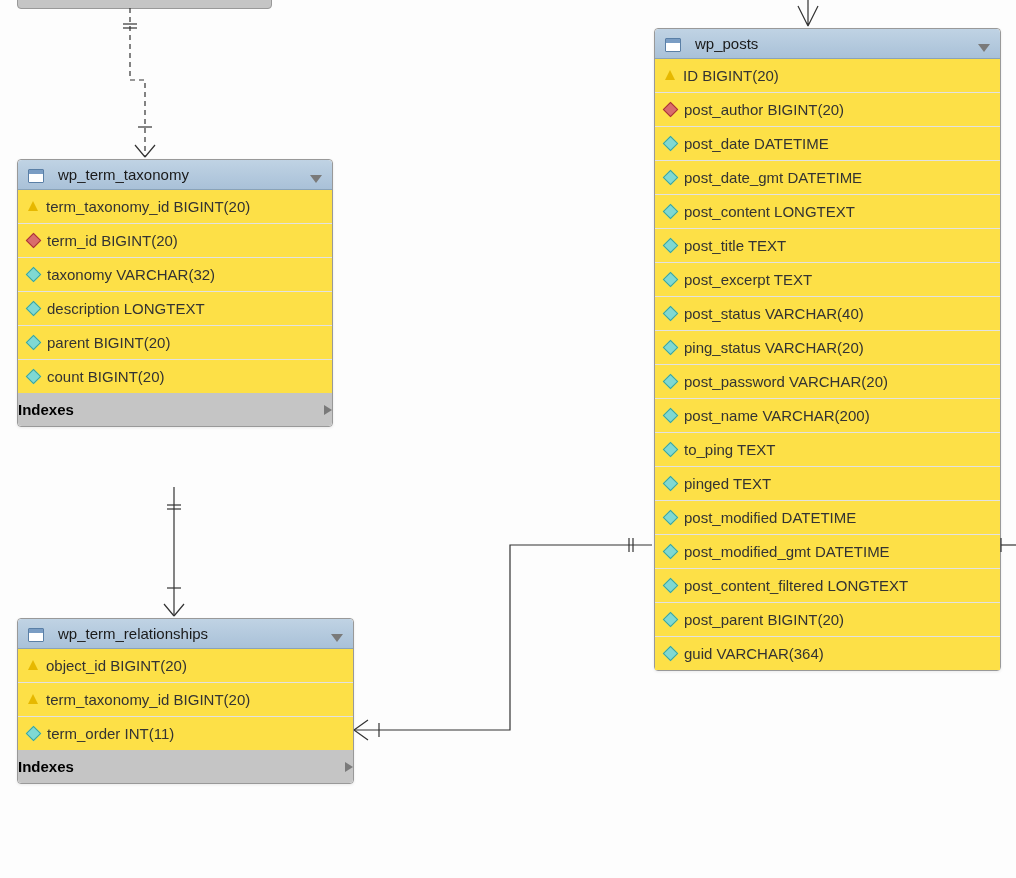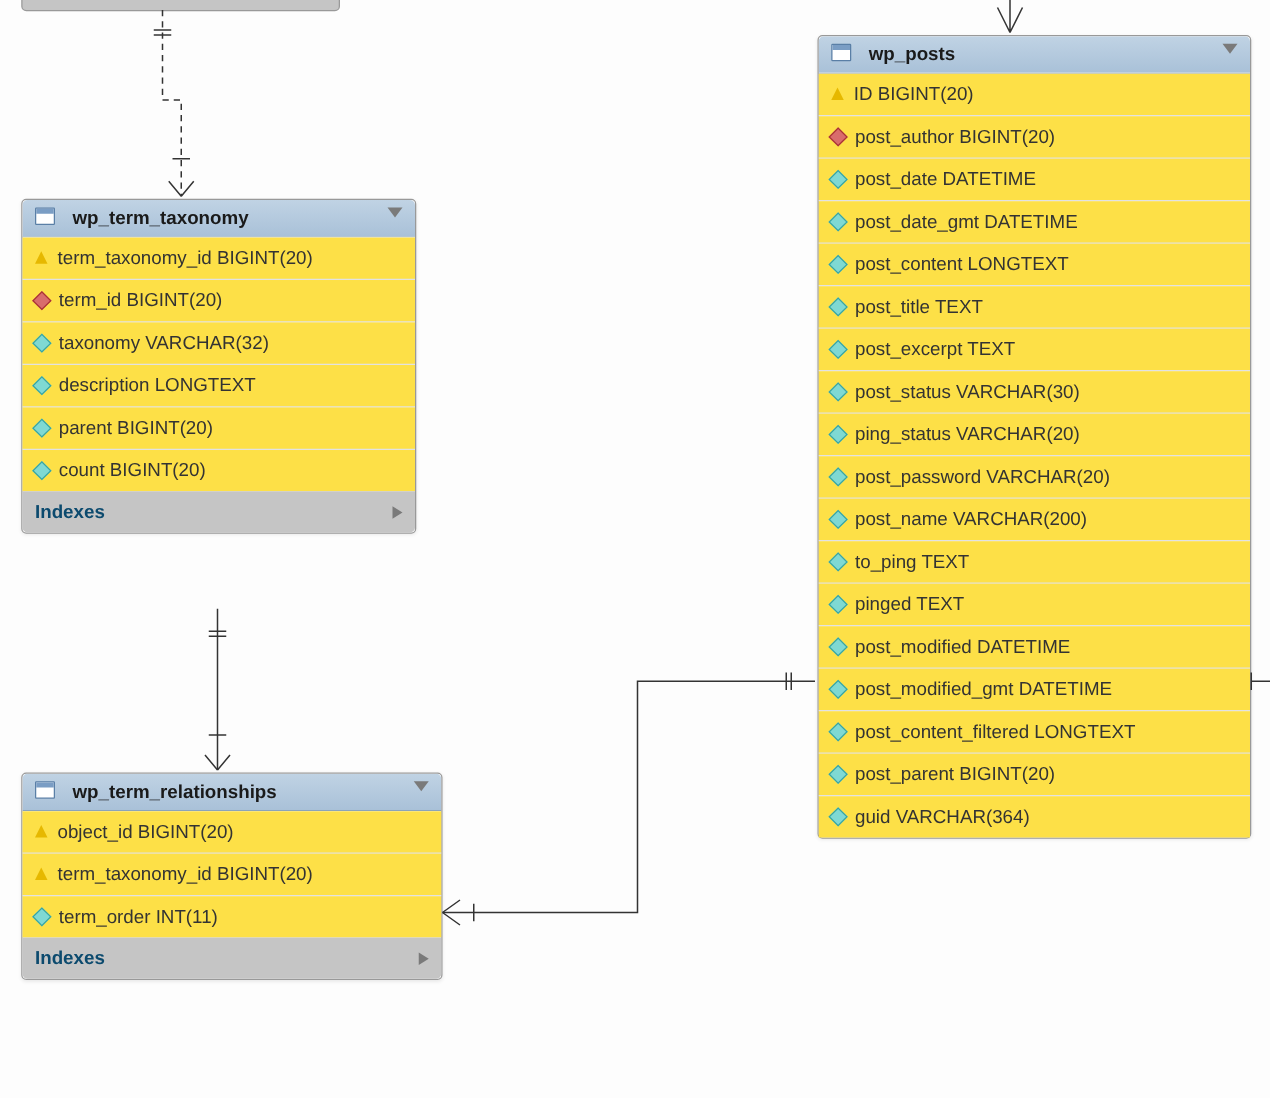--- a/index.html
+++ b/index.html
@@ -15,49 +15,49 @@
   }
   .table-box {
     position: absolute;
     background: #fff;
     border: 1px solid #999;
     border-radius: 4px;
     box-shadow: 0 1px 3px rgba(0,0,0,0.08);
   }
   .table-header {
     display: flex;
-    align-items: flex-start;
+    align-items: flex-end;
     padding: 6px 10px;
     background: linear-gradient(#c0d3e4, #a9c1d8);
     border-bottom: 1px solid #8aa3b8;
     border-radius: 4px 4px 0 0;
-    font-weight: bold;
+    font-weight: normal;
     color: #1a1a1a;
   }
   .table-header .title {
     flex: 1;
     margin-left: 6px;
   }
   .table-row {
     display: flex;
     align-items: center;
     padding: 8px 10px;
     border-bottom: 1px solid #e2e2e2;
     color: #333;
     background: #fde047;
   }
   .table-row:last-child {
     border-bottom: none;
   }
   .indexes-row {
     display: flex;
     align-items: center;
-    padding: 8px 10px;
+    padding: 8px 0;
     background: #c5c5c5;
-    color: #0c4a6e;
+    color: #000000;
     font-weight: bold;
     border-radius: 0 0 4px 4px;
   }
   .icon {
     display: inline-block;
     width: 12px;
     height: 12px;
     margin-right: 8px;
     flex-shrink: 0;
   }
@@ -221,21 +221,21 @@
       <div class="table-row">
         <span class="icon icon-cyan-diamond"></span>
         <span>post_title TEXT</span>
       </div>
       <div class="table-row">
         <span class="icon icon-cyan-diamond"></span>
         <span>post_excerpt TEXT</span>
       </div>
       <div class="table-row">
         <span class="icon icon-cyan-diamond"></span>
-        <span>post_status VARCHAR(30)</span>
+        <span>post_status VARCHAR(40)</span>
       </div>
       <div class="table-row">
         <span class="icon icon-cyan-diamond"></span>
         <span>ping_status VARCHAR(20)</span>
       </div>
       <div class="table-row">
         <span class="icon icon-cyan-diamond"></span>
         <span>post_password VARCHAR(20)</span>
       </div>
       <div class="table-row">

